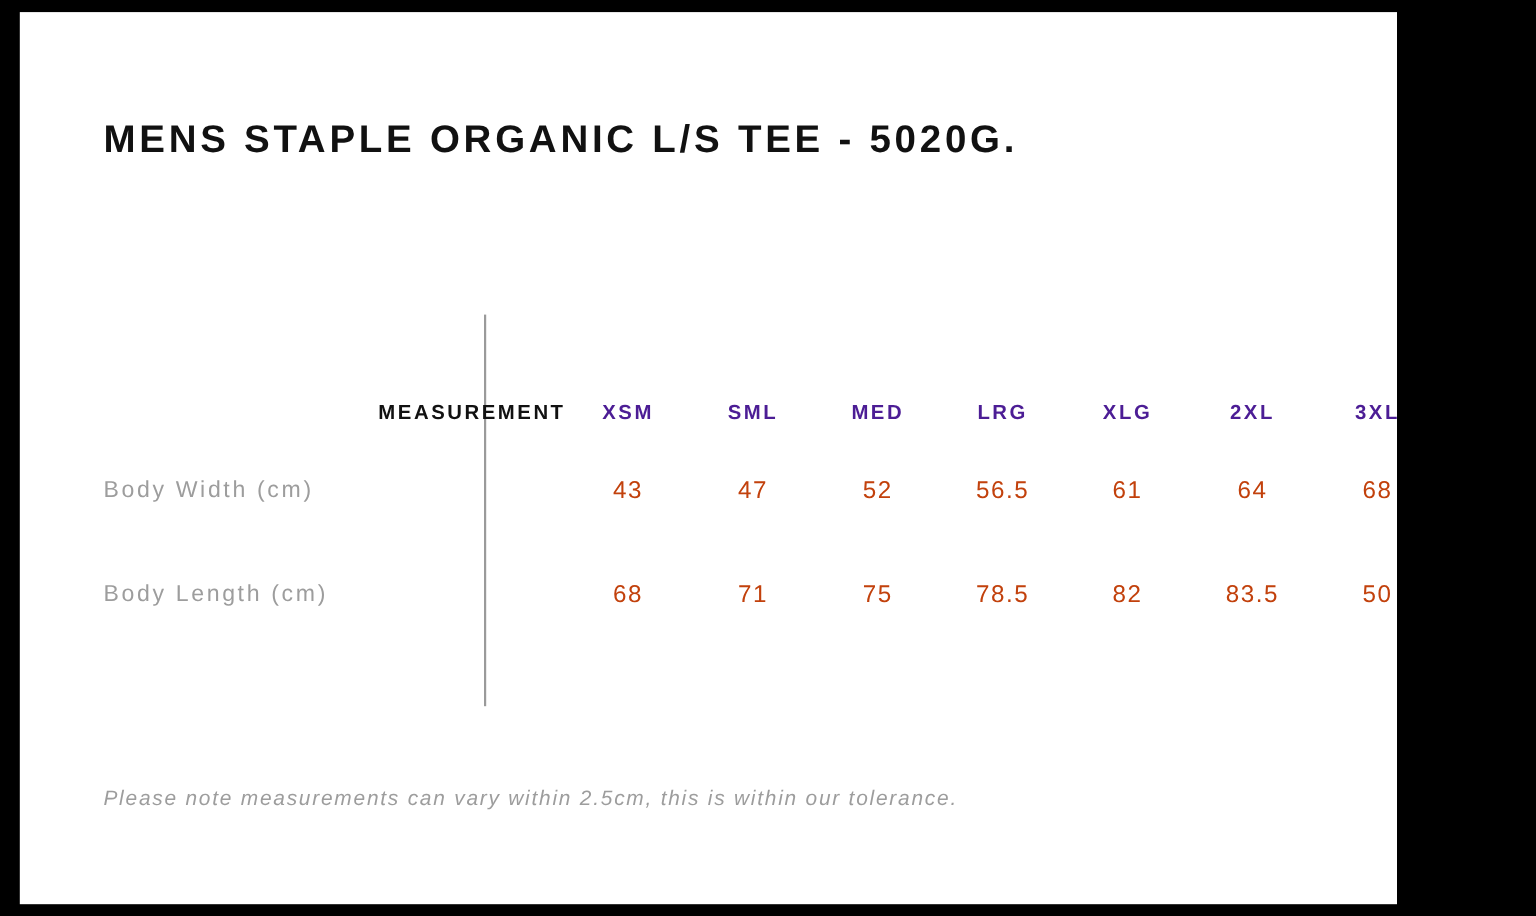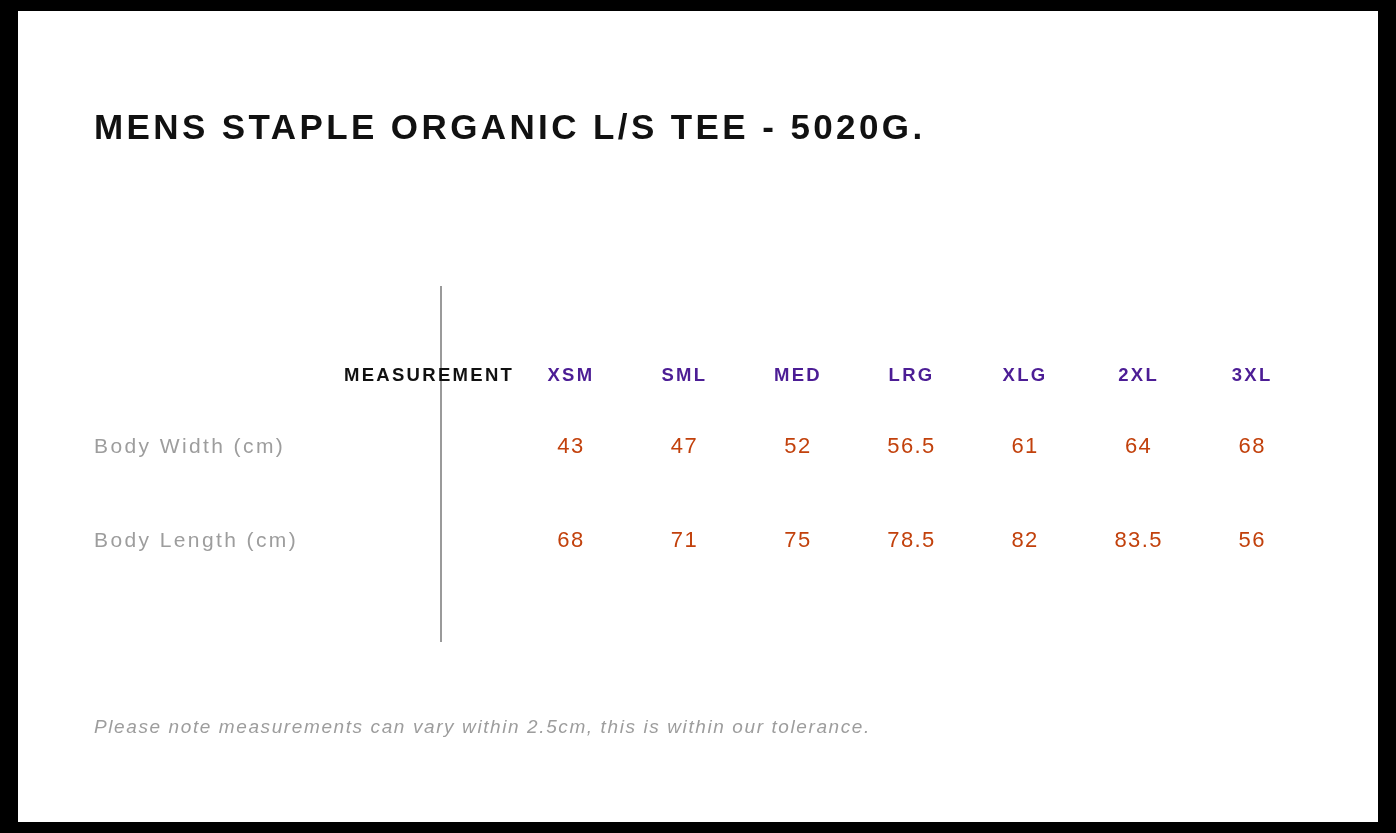--- a/index.html
+++ b/index.html
@@ -10,21 +10,21 @@
     width: 1396px;
     height: 833px;
     background: #000000;
     font-family: "Liberation Sans", sans-serif;
     overflow: hidden;
   }
   .page {
     position: absolute;
     left: 18px;
     top: 11px;
-    width: 1360px;
+    width: 1252px;
     height: 811px;
     background: #ffffff;
     box-sizing: border-box;
   }
   .title {
     position: absolute;
     left: 76px;
     top: 96px;
     font-size: 35px;
     font-weight: bold;
@@ -146,20 +146,20 @@
         <td class="value-cell">68</td>
       </tr>
       <tr>
         <td class="row-label">Body Length (cm)</td>
         <td class="value-cell">68</td>
         <td class="value-cell">71</td>
         <td class="value-cell">75</td>
         <td class="value-cell">78.5</td>
         <td class="value-cell">82</td>
         <td class="value-cell">83.5</td>
-        <td class="value-cell">56</td>
+        <td class="value-cell">50</td>
       </tr>
     </tbody>
   </table>
 
   <div class="footnote">Please note measurements can vary within 2.5cm, this is within our tolerance.</div>
 
 </div>
 
 </body></html>

